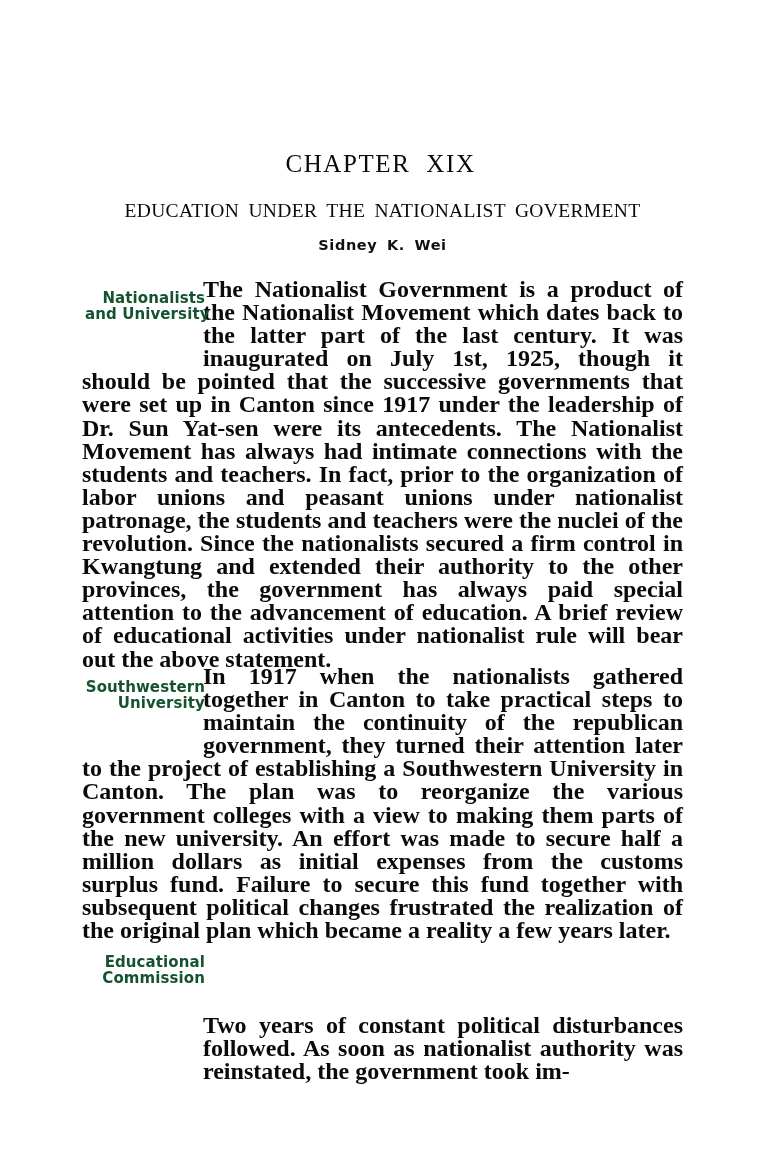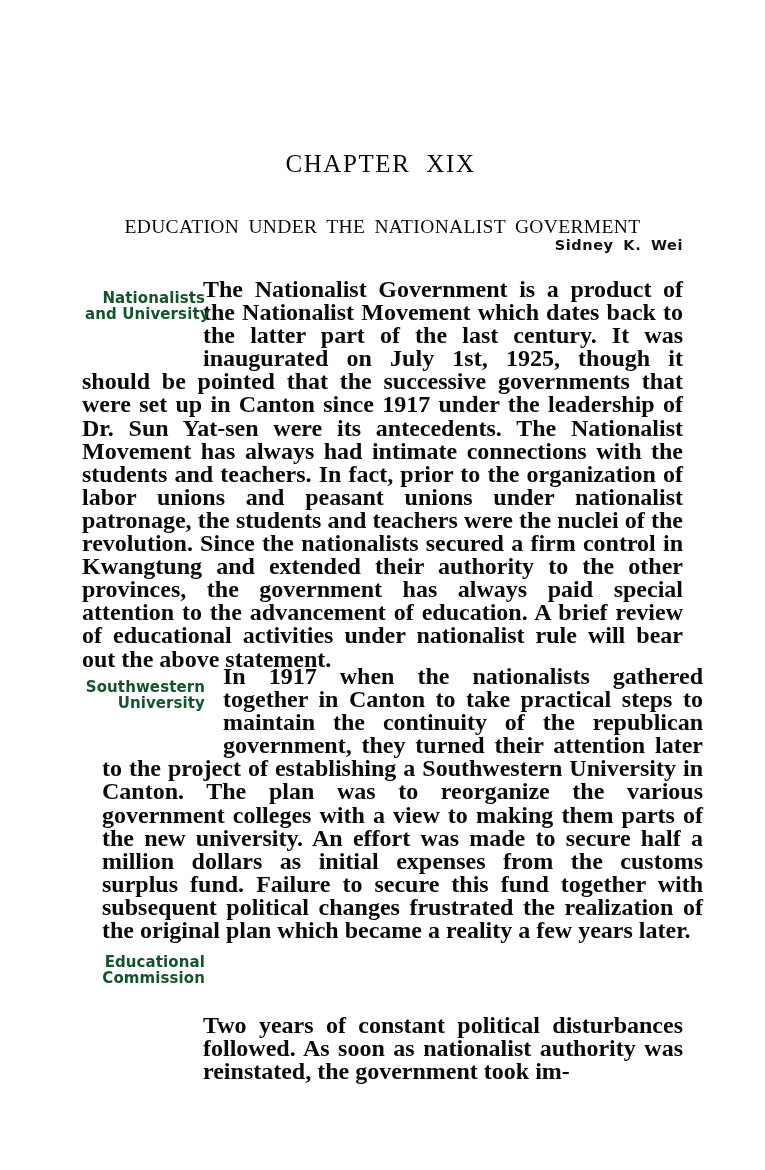--- a/index.html
+++ b/index.html
@@ -41,29 +41,28 @@
     left: 82px;
     width: 601px;
     top: 200px;
     text-align: center;
     font-family: "Liberation Serif", "DejaVu Serif", serif;
     font-size: 19.5px;
     letter-spacing: 0.35px;
     word-spacing: 4px;
     white-space: nowrap;
     color: #0a0a0a;
-    margin-top: 16px;
   }
 
   .byline {
     position: absolute;
     left: 82px;
     width: 601px;
     top: 237px;
-    text-align: right;
+    text-align: center;
     font-family: "DejaVu Sans", "Liberation Sans", sans-serif;
     font-weight: bold;
     font-size: 14.5px;
     letter-spacing: 0.6px;
     word-spacing: 4px;
     color: #111111;
   }
 
   
 
@@ -113,21 +112,21 @@
 
   .side-note .nl {
     display: block;
     white-space: nowrap;
   }
 
   
   #para-nationalists { top: 278px; }
   #note-nationalists { top: 291px; }
 
-  #para-southwestern { top: 665px; margin-left: 20px; }
+  #para-southwestern { top: 665px; }
   #note-southwestern { top: 680px; }
 
   #para-commission   { top: 966px; margin-top: 48px; }
   #note-commission   { top: 955px; }
 </style>
 </head>
 <body>
 
 <div class="page">
 

